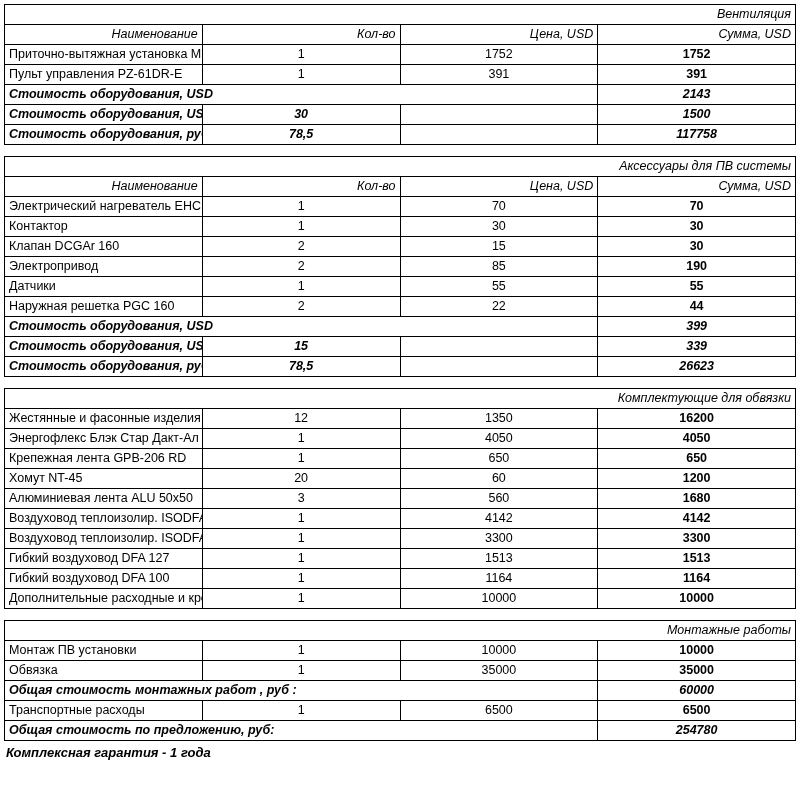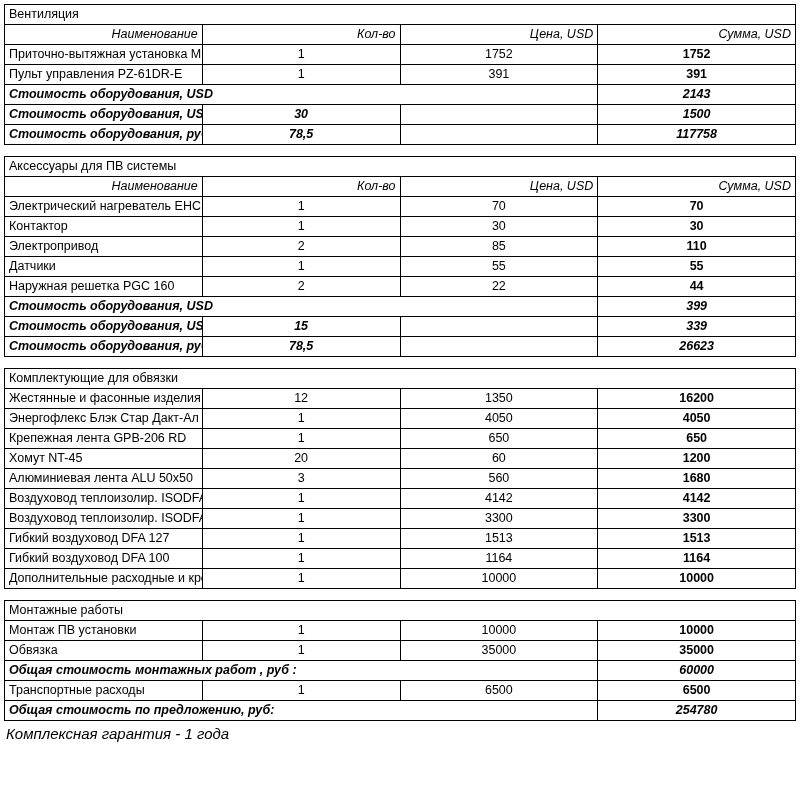--- a/index.html
+++ b/index.html
@@ -33,46 +33,47 @@
     vertical-align: middle;
     overflow: hidden;
     white-space: nowrap;
   }
   .c-name  { width: 506px; }
   .c-qty   { width: 72px;  text-align: center; }
   .c-price { width: 96px;  text-align: center; }
   .c-sum   { width: 114px; text-align: center; }
 
   .section-title td {
+    font-style: italic;
     font-weight: normal;
-    text-align: left;
+    text-align: right;
   }
   .colhead td {
     text-align: right;
     font-style: italic;
   }
   .colhead td.c-name { text-align: right; }
   .total td {
     font-style: italic;
     font-weight: bold;
     margin-top: 23px;
   }
   .total td.c-name { text-align: left; }
   .total td.c-qty, .total td.c-price, .total td.c-sum { }
   .sum-bold { font-weight: bold; }
   .spacer {
     height: 11px;
     width: 792px;
   }
   .footer-note {
     width: 792px;
-    font-weight: normal;
+    font-weight: bold;
     font-style: italic;
     padding: 4px 2px 0 2px;
-    font-size: 15px;
+    font-size: 13px;
   }
 </style>
 </head>
 <body>
 
 <div class="sheet">
 
   <table class="grid">
     <tbody>
         <tr class="section-title">
@@ -134,24 +135,30 @@
       <td class="c-price">70</td>
       <td class="c-sum sum-bold">70</td>
     </tr>
     <tr>
       <td class="c-name">Контактор</td>
       <td class="c-qty">1</td>
       <td class="c-price">30</td>
       <td class="c-sum sum-bold">30</td>
     </tr>
     <tr>
+      <td class="c-name">Клапан DCGAr 160</td>
+      <td class="c-qty">2</td>
+      <td class="c-price">15</td>
+      <td class="c-sum sum-bold">30</td>
+    </tr>
+    <tr>
       <td class="c-name">Электропривод</td>
       <td class="c-qty">2</td>
       <td class="c-price">85</td>
-      <td class="c-sum sum-bold">110</td>
+      <td class="c-sum sum-bold">190</td>
     </tr>
     <tr>
       <td class="c-name">Датчики</td>
       <td class="c-qty">1</td>
       <td class="c-price">55</td>
       <td class="c-sum sum-bold">55</td>
     </tr>
     <tr>
       <td class="c-name">Наружная решетка PGC 160</td>
       <td class="c-qty">2</td>

